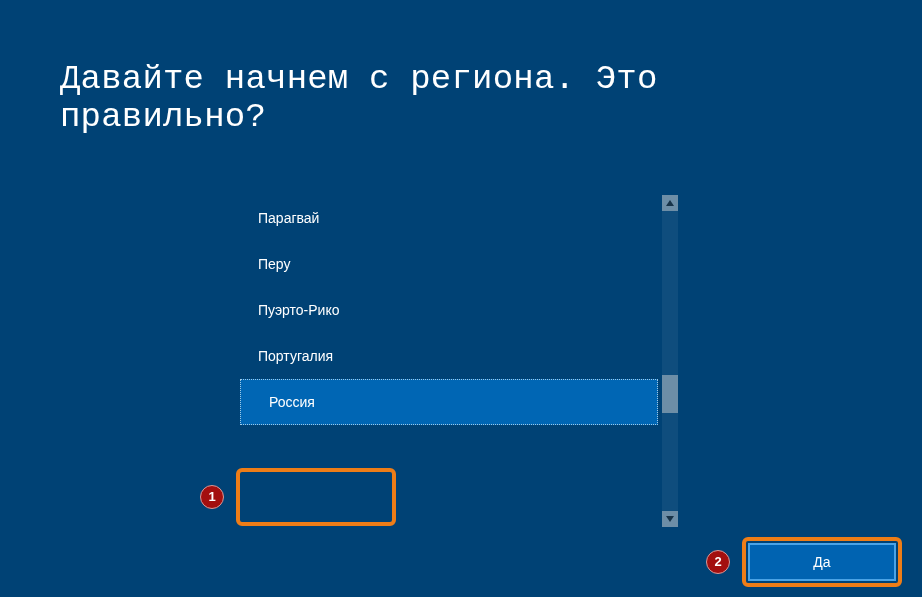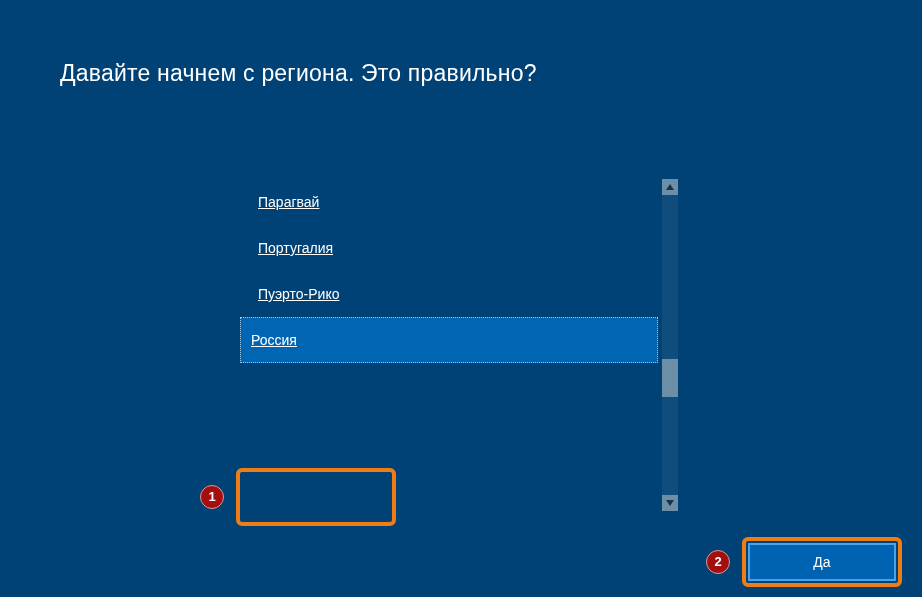--- a/index.html
+++ b/index.html
@@ -8,52 +8,52 @@
     background: #004275;
     font-family: "Segoe UI", "Segoe UI Light", Arial, sans-serif;
     color: #ffffff;
     position: relative;
   }
   .page-title {
     position: absolute;
     top: 60px;
     left: 60px;
     right: 60px;
-    font-size: 23px;
+    font-size: 34px;
     font-weight: 300;
     letter-spacing: 0.2px;
+    font-family: Liberation Mono, monospace;
   }
   .list-wrap {
     position: absolute;
-    top: 179px;
+    top: 195px;
     left: 240px;
     width: 438px;
     height: 332px;
-    text-decoration: underline;
   }
   .region-list {
     width: 418px;
     height: 332px;
     overflow: hidden;
   }
   .region-item {
     height: 46px;
     line-height: 46px;
     padding-left: 18px;
     font-size: 14px;
     font-weight: 400;
     color: #ffffff;
     cursor: default;
   }
   .region-item.selected {
     background: #0066b4;
     border: 1px dotted #9ec9e6;
     height: 46px;
     line-height: 44px;
-    padding-left: 10px;
+    padding-left: 28px;
   }
   
   .sb-track {
     position: absolute;
     top: 0;
     right: 0;
     width: 16px;
     height: 332px;
     background: rgba(255,255,255,0.06);
   }
@@ -121,22 +121,23 @@
   .anno-badge.b2 { right: 192px; bottom: 23px; }
 </style>
 </head>
 <body>
 
 <h1 class="page-title">Давайте начнем с региона. Это правильно?</h1>
 
 <div class="list-wrap">
   <div class="region-list">
     <div class="region-item"><span>Парагвай</span></div>
+    <div class="region-item"><span>Перу</span></div>
+    <div class="region-item"><span>Пуэрто-Рико</span></div>
     <div class="region-item"><span>Португалия</span></div>
-    <div class="region-item"><span>Пуэрто-Рико</span></div>
     <div class="region-item selected"><span>Россия</span></div>
   </div>
 
   <div class="sb-track">
     <div class="sb-btn up">
       <svg width="8" height="6" viewBox="0 0 8 6">
           <path d="M0 6 L4 0 L8 6 Z" fill="#18344a"></path>
         </svg>
     </div>
     <div class="sb-thumb"></div>

